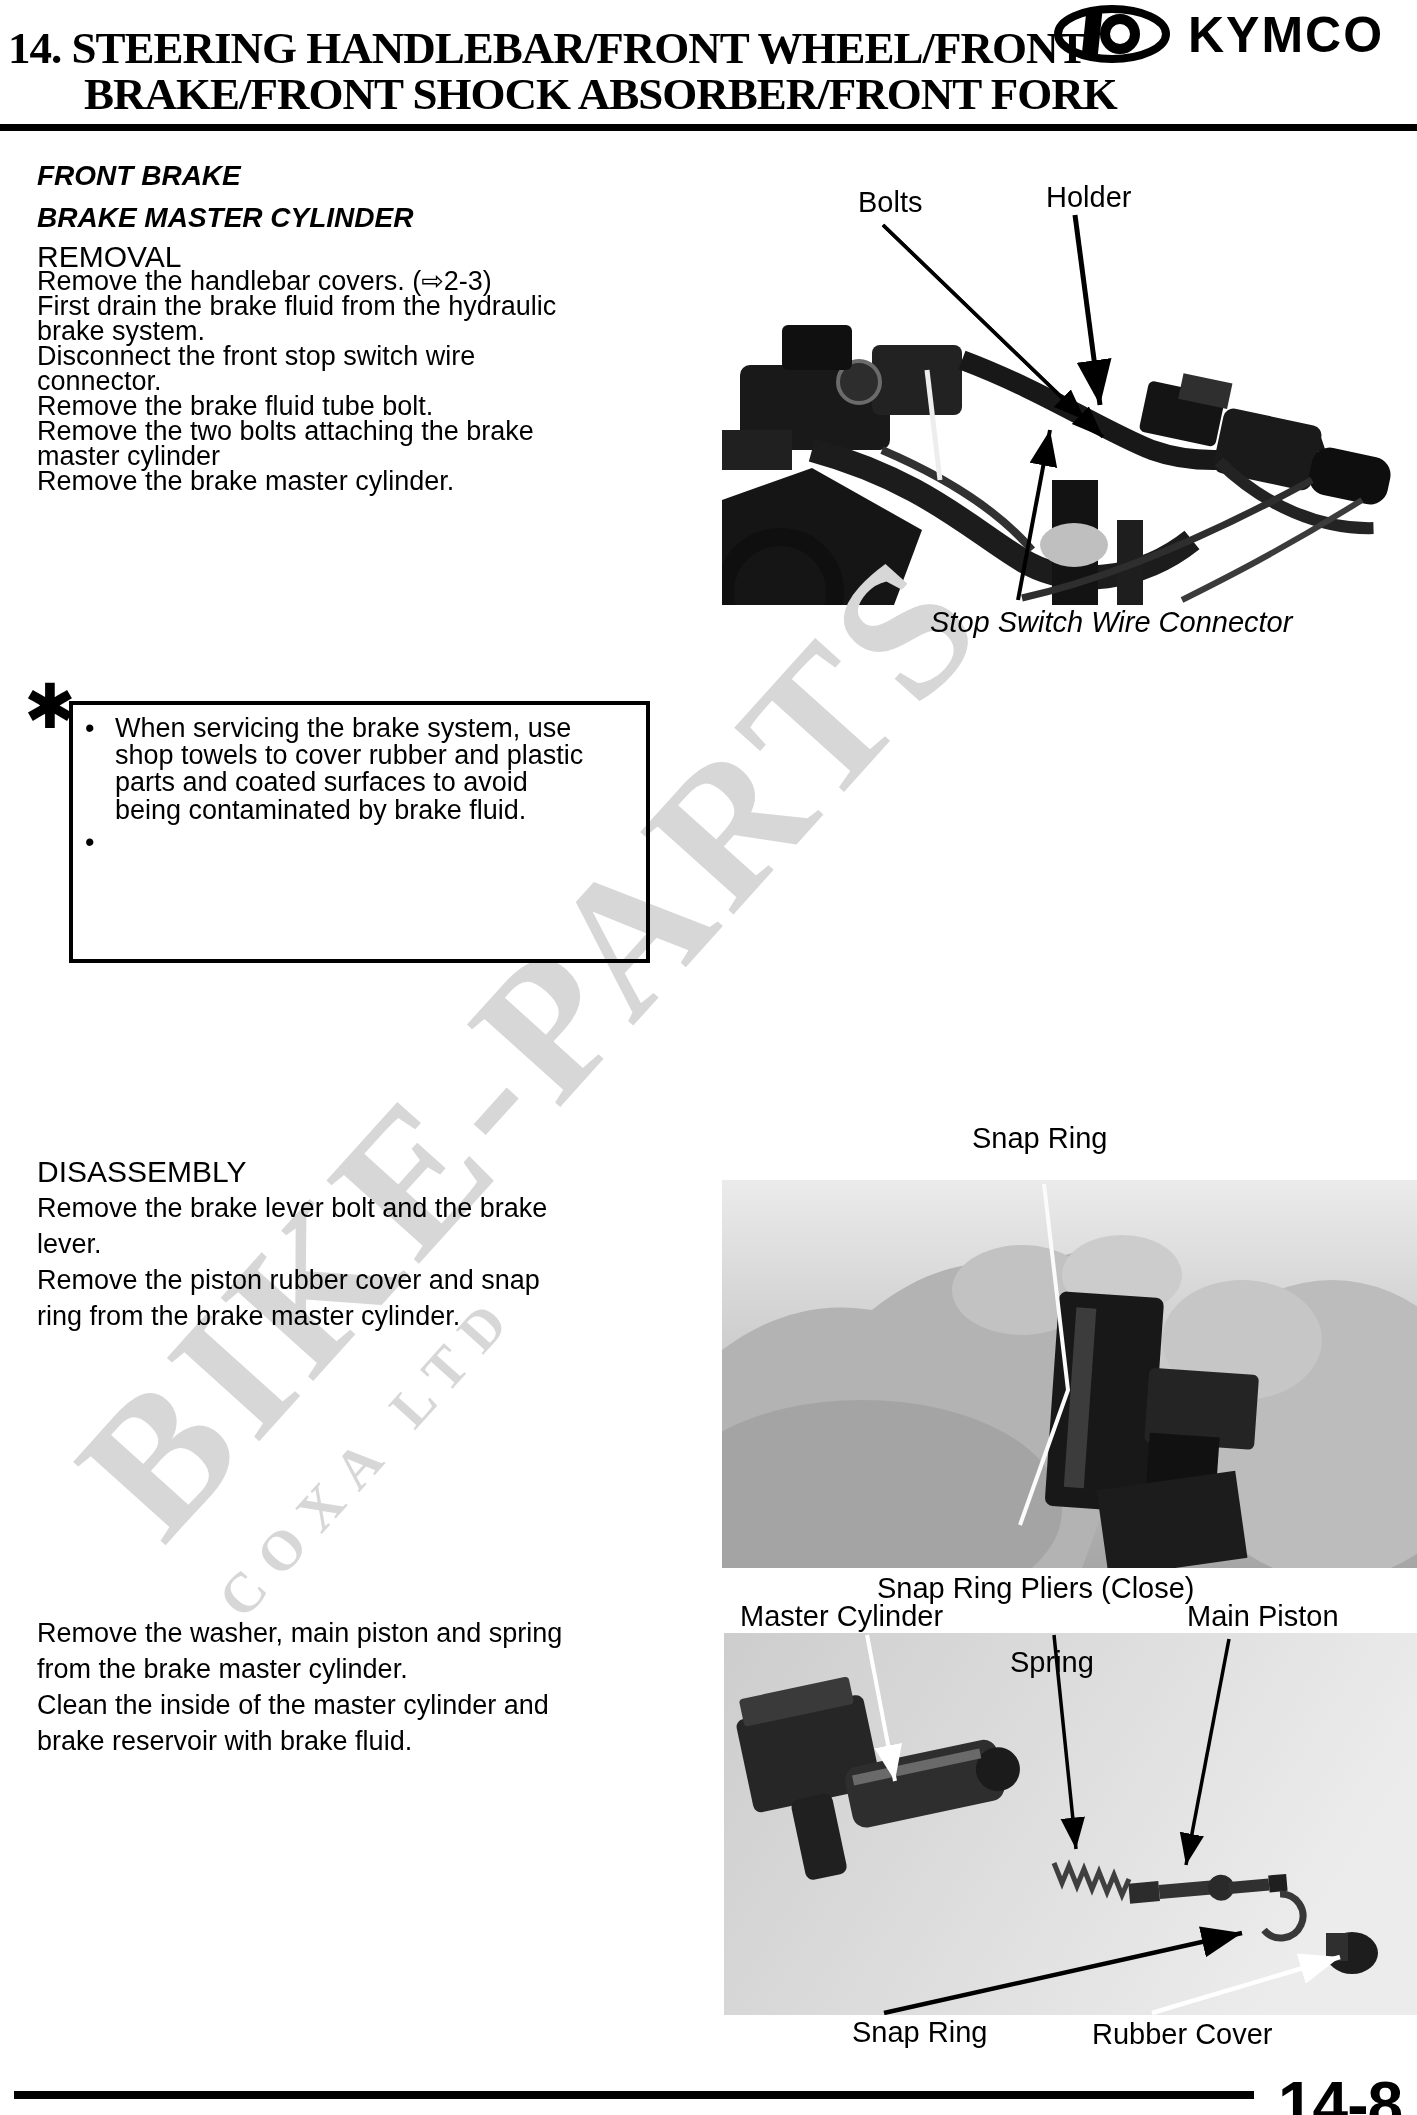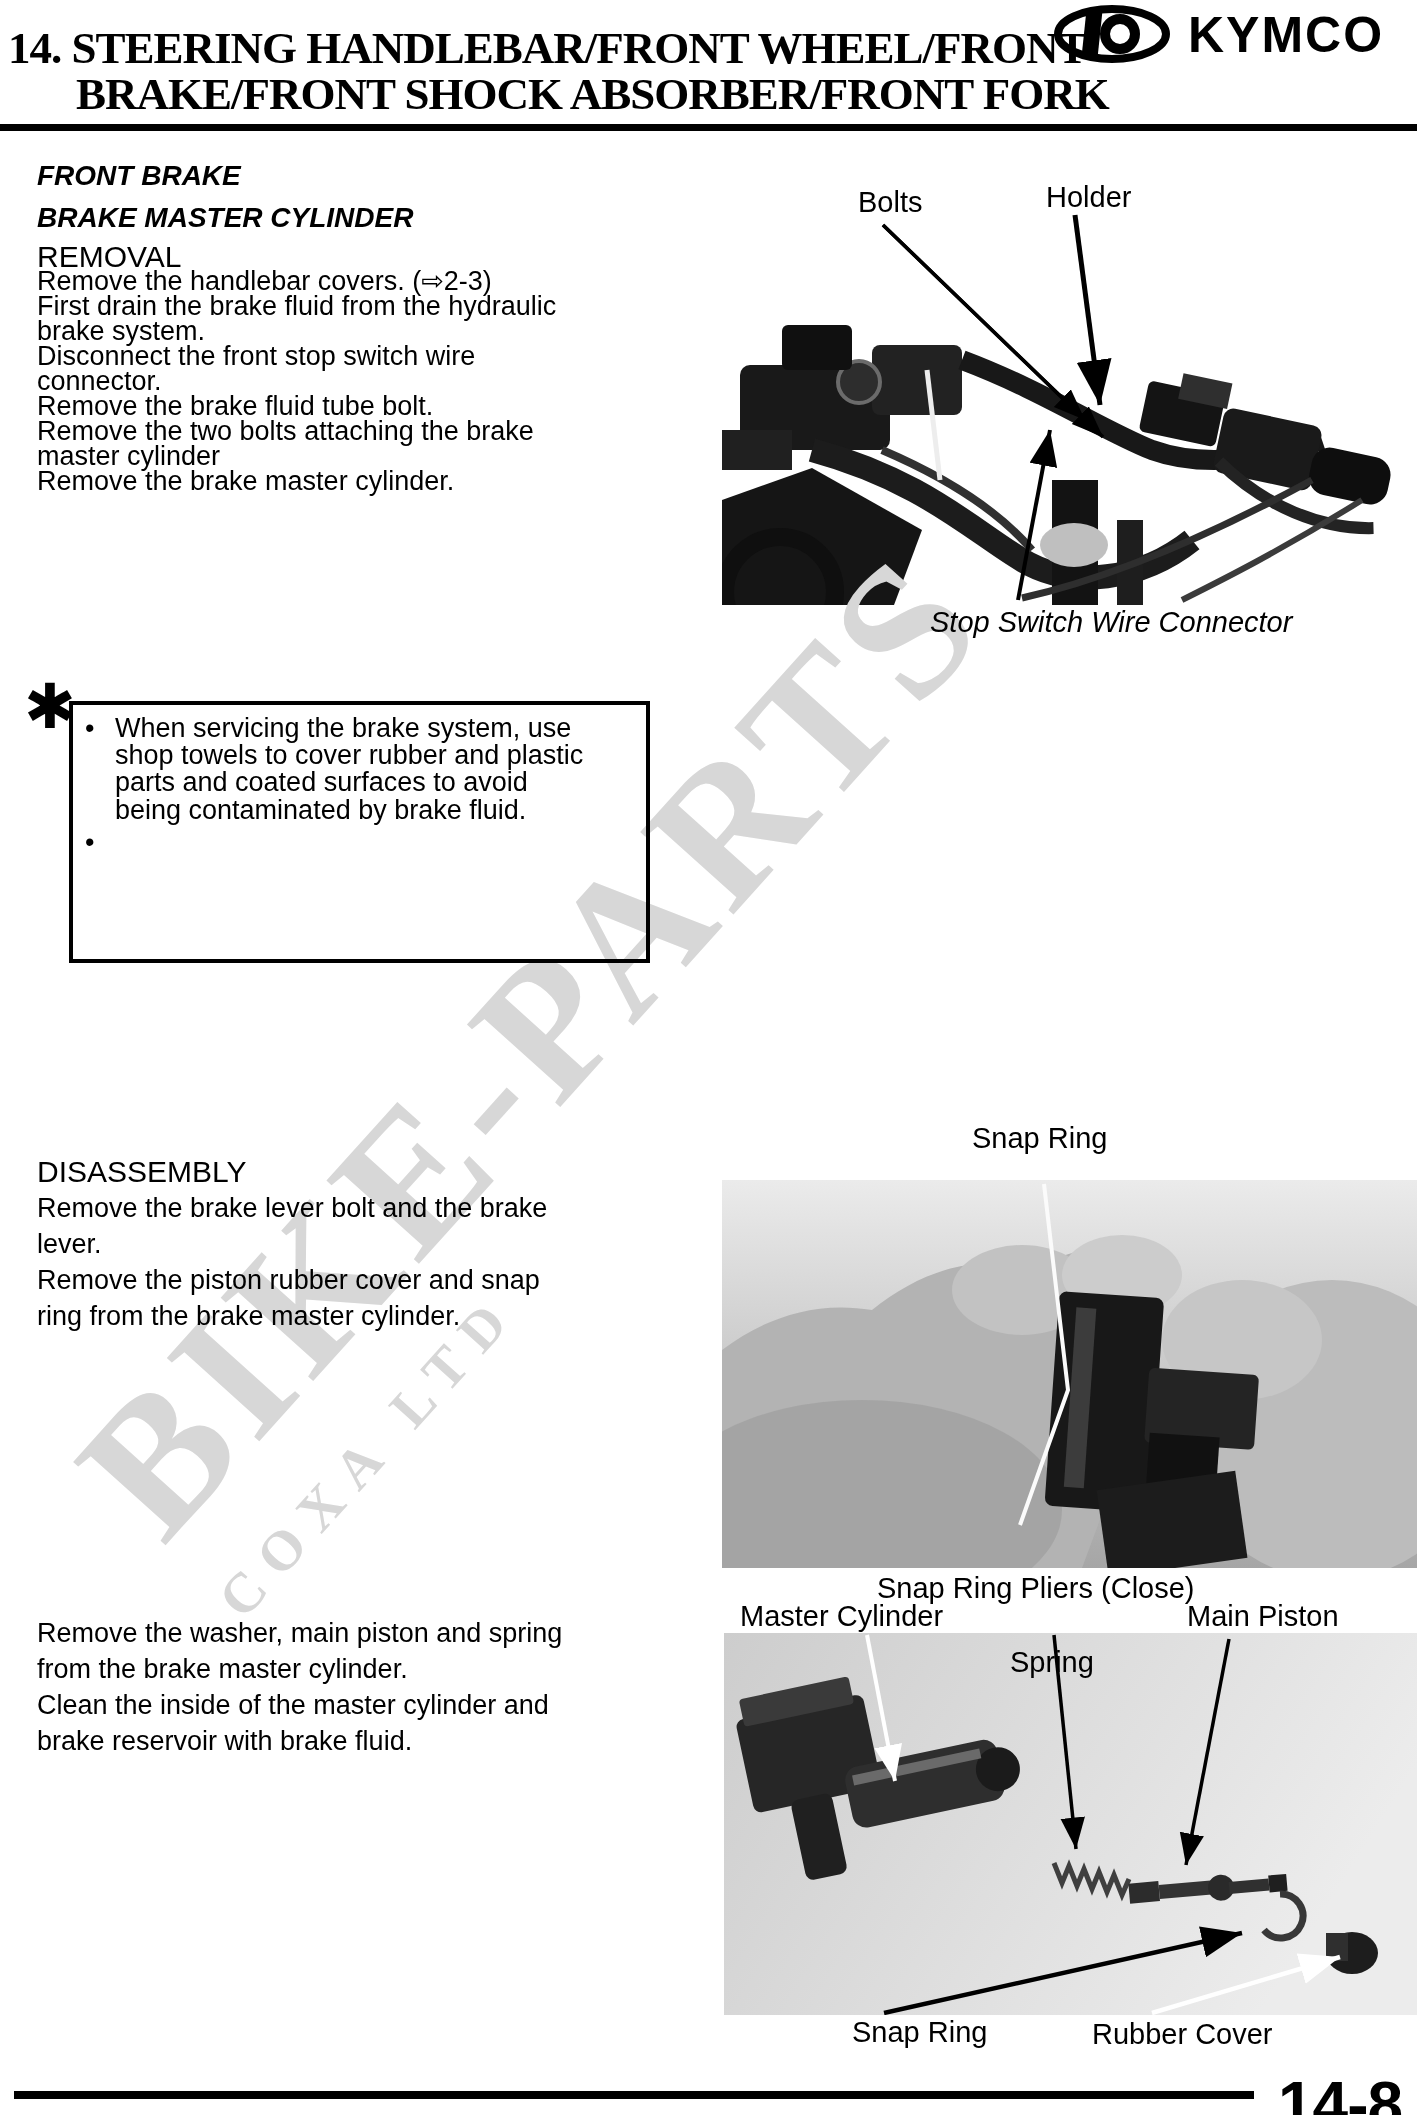--- a/index.html
+++ b/index.html
@@ -40,21 +40,21 @@
   
   .footer-rule{left:14px;top:2091px;width:1240px;height:8px;background:#000;z-index:2;}
   .page-num{font-weight:bold;font-size:64px;letter-spacing:-1px;z-index:2;white-space:nowrap;margin-top:32px;}
 </style>
 </head>
 <body>
 
 <div class="page">
 
   <div class="abs chapter txt" style="left:8px;top:22px;">14. STEERING HANDLEBAR/FRONT WHEEL/FRONT</div>
-  <div class="abs chapter txt" style="left:76px;top:68px;">BRAKE/FRONT SHOCK ABSORBER/FRONT FORK</div>
+  <div class="abs chapter txt" style="left:84px;top:68px;">BRAKE/FRONT SHOCK ABSORBER/FRONT FORK</div>
 
   <svg class="abs txt" style="left:1054px;top:4px;" width="120" height="60" viewBox="0 0 120 60">
     <ellipse cx="58" cy="30" rx="54" ry="25" fill="none" stroke="#000" stroke-width="8"></ellipse>
     <rect x="30" y="8" width="16" height="44" fill="#000" transform="rotate(6 38 30)"></rect>
     <circle cx="66" cy="30" r="15" fill="none" stroke="#000" stroke-width="10"></circle>
   </svg>
   <div class="abs brand-name txt" style="left:1188px;top:6px;">KYMCO</div>
   <div class="abs header-rule"></div>
 
   <div class="abs wm wm-main">BIKE-PARTS</div>

